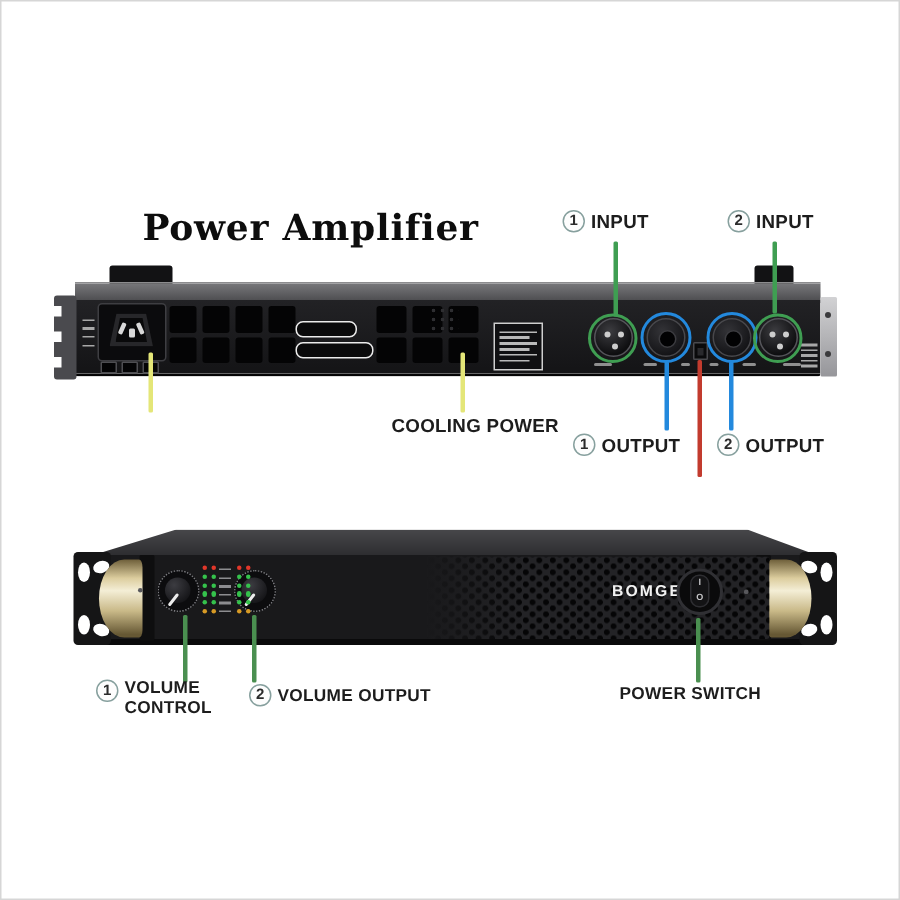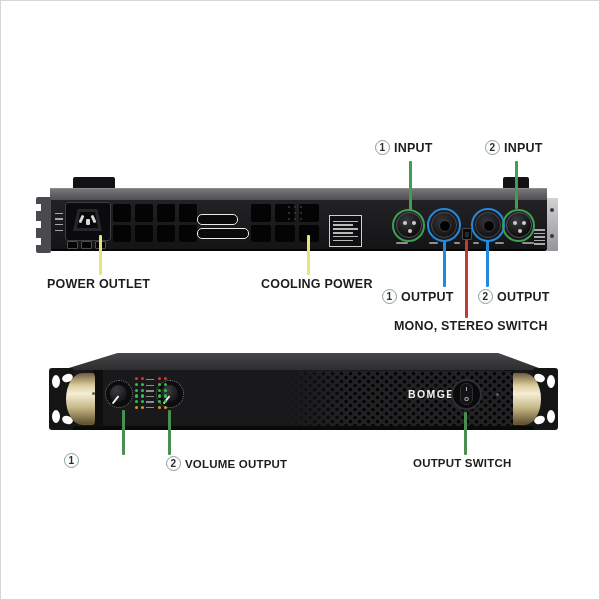--- a/index.html
+++ b/index.html
@@ -107,20 +107,21 @@
             border:1px solid #2e2e32;box-sizing:border-box;display:flex;flex-direction:column;
             align-items:center;justify-content:space-between;padding:2px 0;}
   .psw-rocker span{font-size:6px;line-height:6px;color:#c4c4c6;font-weight:bold;}
   .mini-dot{position:absolute;border-radius:50%;background:#58585c;}
 </style>
 </head>
 <body>
 
 <div class="canvas">
 
+  <div class="title">Power Amplifier</div>
 
   <div>
     <div class="r-tab abs" style="left:72px;top:176px;width:42px;height:14px;"></div>
     <div class="r-tab abs" style="left:502px;top:176px;width:26px;height:14px;"></div>
     <div class="r-topstrip abs" style="left:49px;top:187px;width:497px;height:13px;"></div>
     <div class="r-face abs" style="left:49px;top:199px;width:497px;height:49px;"></div>
 
     <div class="r-bracketL abs" style="left:35px;top:196px;width:15px;height:56px;">
       <div class="notch" style="top:7px;"></div>
         <div class="notch" style="top:24px;"></div>
@@ -237,28 +238,22 @@
     <span>OUTPUT</span>
   </div>
 
   <div class="vline ln-blue" style="left:485px;top:240px;height:46px;"></div>
   <div class="callout-label" style="left:477px;top:288px;">
     <span class="numcircle">2</span>
     <span>OUTPUT</span>
   </div>
 
   <div class="vline ln-red" style="left:464px;top:239px;height:78px;"></div>
-  <div class="callout-label" style="left:393px;top:318px;">
-    <span>MONO, STEREO SWITCH</span>
-  </div>
 
   <div class="vline ln-yellow" style="left:98px;top:234px;height:40px;"></div>
-  <div class="callout-label" style="left:46px;top:276px;">
-    <span>POWER OUTLET</span>
-  </div>
 
   <div class="vline ln-yellow" style="left:306px;top:234px;height:40px;"></div>
   <div class="callout-label" style="left:260px;top:276px;">
     <span>COOLING POWER</span>
   </div>
 
   <div>
     <div class="f-top abs" style="left:58px;top:352px;width:488px;height:18px;"></div>
     <div class="f-face abs" style="left:60px;top:369px;width:485px;height:58px;"></div>
     <div class="f-bottom abs" style="left:62px;top:425px;width:481px;height:4px;"></div>
@@ -339,26 +334,30 @@
     <div class="psw-rocker abs" style="left:459px;top:382px;">
       <span>I</span>
       <span>O</span>
     </div>
     <div class="mini-dot" style="left:495px;top:392px;width:2.5px;height:2.5px;"></div>
   </div>
 
   <div class="vline ln-fgreen" style="left:121px;top:409px;height:45px;"></div>
   <div class="callout-label" style="left:63px;top:452px;align-items:flex-start;">
     <span class="numcircle">1</span>
+    <span class="callout-col">
+      <span>VOLUME</span>
+      <span>CONTROL</span>
+    </span>
   </div>
 
   <div class="vline ln-fgreen" style="left:167px;top:409px;height:45px;"></div>
   <div class="callout-label" style="left:165px;top:455px;font-size:11.5px;">
     <span class="numcircle">2</span>
     <span>VOLUME OUTPUT</span>
   </div>
 
   <div class="vline ln-fgreen" style="left:463px;top:411px;height:43px;"></div>
   <div class="callout-label" style="left:412px;top:456px;font-size:11.5px;">
-    <span>OUTPUT SWITCH</span>
+    <span>POWER SWITCH</span>
   </div>
 
 </div>
 
 </body></html>

